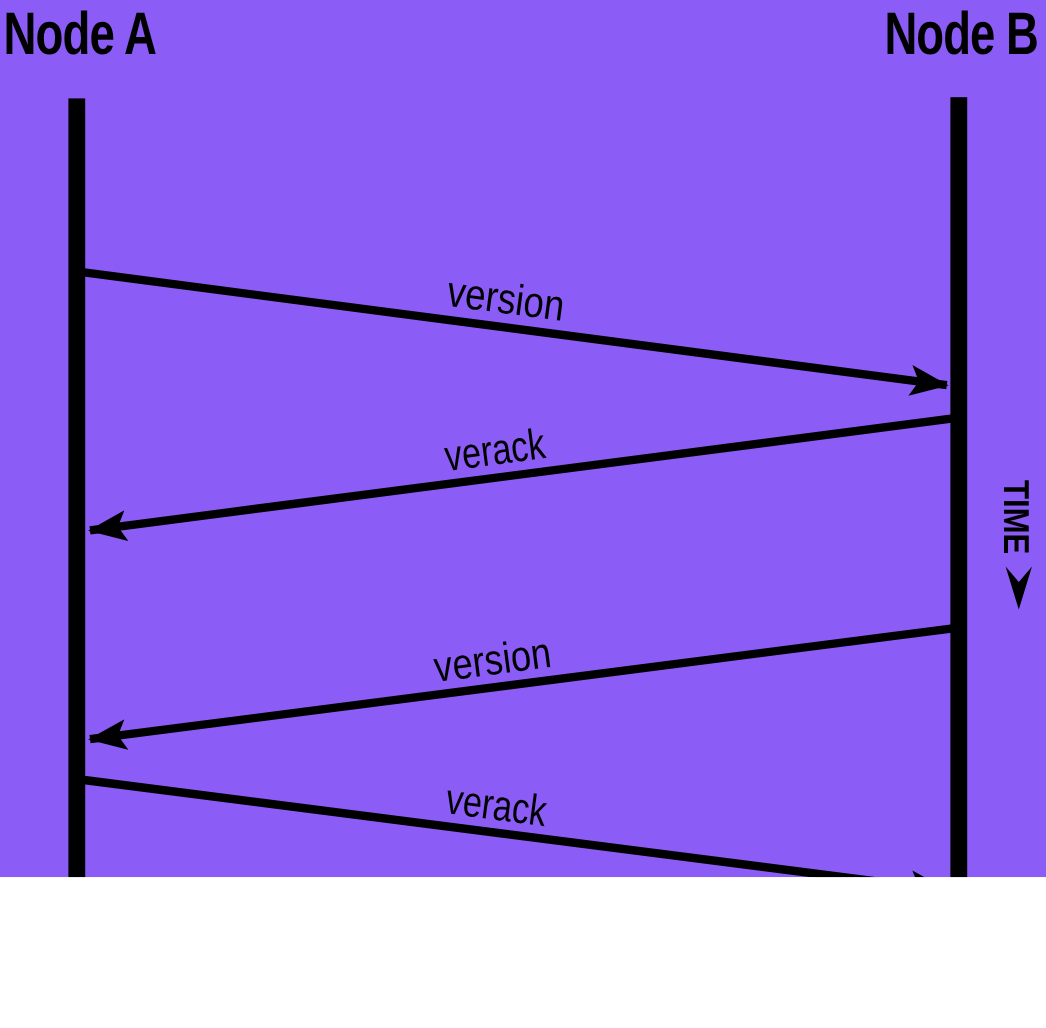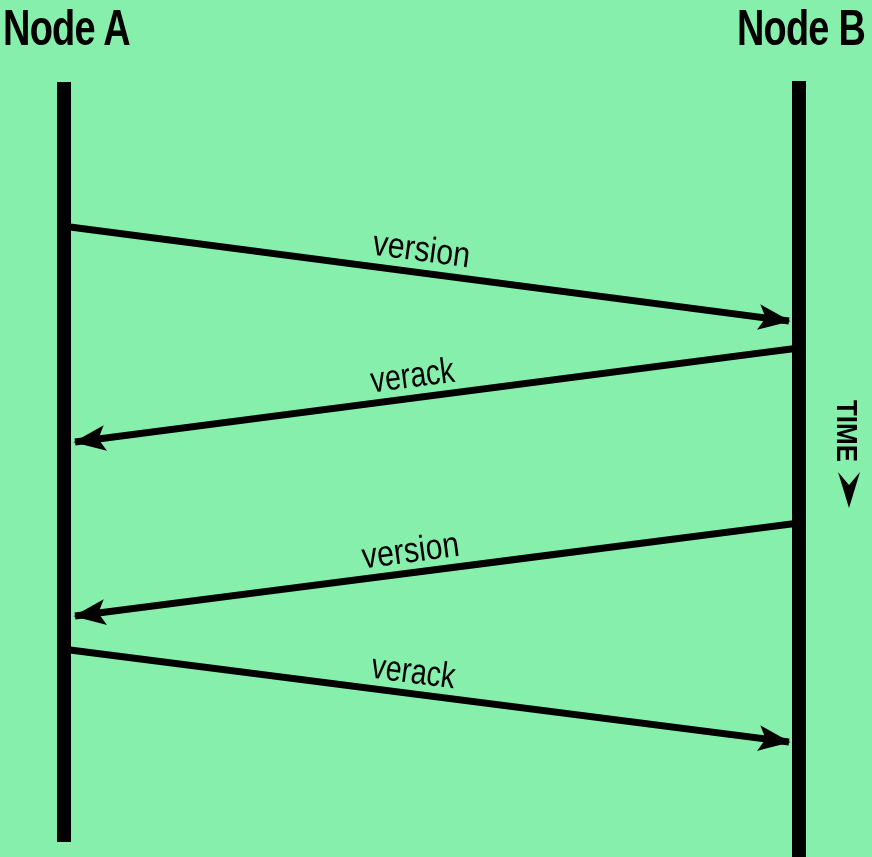--- a/index.html
+++ b/index.html
@@ -3,22 +3,22 @@
 <meta charset="utf-8">
 <style>
   html, body {
     margin: 0;
     padding: 0;
     background: #ffffff;
   }
   .stage {
     position: relative;
     width: 872px;
-    height: 857px;
-    background: #86efac;
+    height: 731px;
+    background: #8b5cf6;
     overflow: hidden;
     font-family: "Liberation Sans", sans-serif;
     text-align: center;
   }
   svg { display: block; }
   .node-title {
     font-family: "Liberation Sans", sans-serif;
     font-weight: 700;
     font-size: 50px;
     fill: #000000;

